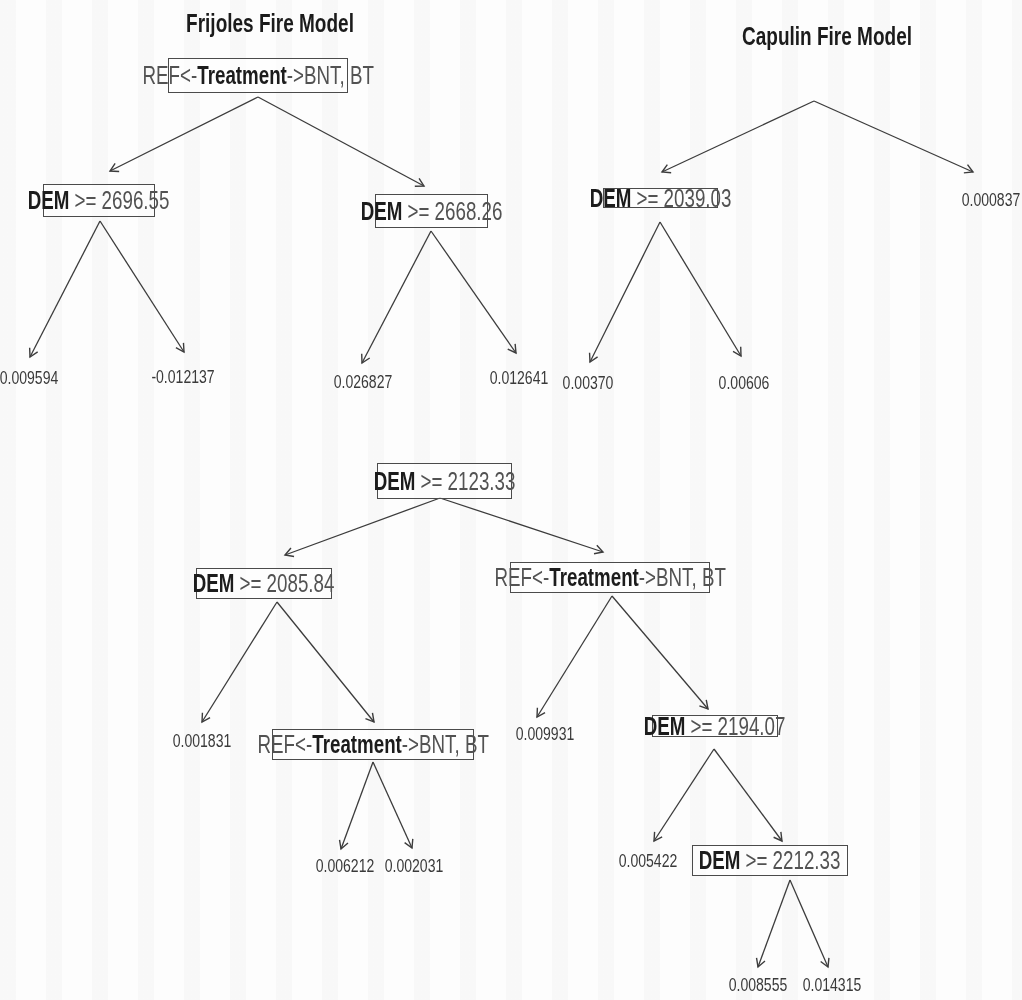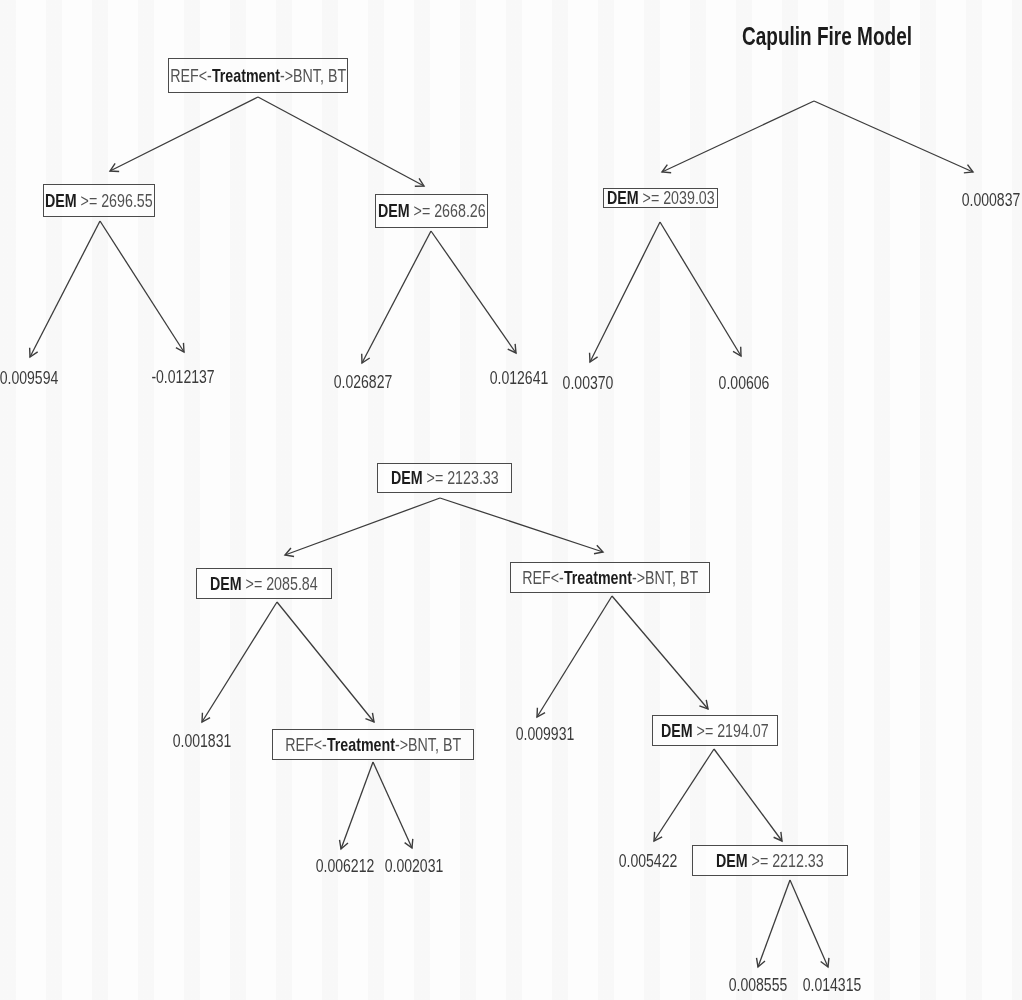--- a/index.html
+++ b/index.html
@@ -14,21 +14,21 @@
   .arrows { position:absolute; left:0; top:0; width:1022px; height:1000px; }
   .arrows line { stroke:#3c3c3c; stroke-width:1.3; }
   .title {
     position:absolute; transform:translate(-50%,-50%);
     white-space:nowrap; font-weight:bold; font-size:25px; color:#1b1b1b;
   }
   .title .t { display:inline-block; transform:scaleX(0.76); }
   .node {
     position:absolute; border:1.6px solid #4b4b4b; background:rgba(255,255,255,0.55);
     display:flex; align-items:center; justify-content:center;
-    white-space:nowrap; font-size:19px; color:#525252;
+    white-space:nowrap; font-size:25px; color:#525252;
   }
   .node .t { display:inline-block; transform:scaleX(0.75); }
   .node b { color:#1c1c1c; font-weight:bold; }
   .leaf {
     position:absolute; transform:translate(-50%,-50%);
     white-space:nowrap; font-size:18px; color:#3a3a3a;
   }
   .leaf .t { display:inline-block; transform:scaleX(0.78); }
 </style>
 </head>
@@ -62,20 +62,21 @@
     <line x1="373" y1="762" x2="341" y2="849" marker-end="url(#ah)"></line>
     <line x1="373" y1="762" x2="412" y2="848" marker-end="url(#ah)"></line>
     <line x1="612" y1="596" x2="537" y2="717" marker-end="url(#ah)"></line>
     <line x1="612" y1="596" x2="708" y2="709" marker-end="url(#ah)"></line>
     <line x1="714" y1="749" x2="654" y2="841" marker-end="url(#ah)"></line>
     <line x1="714" y1="749" x2="782" y2="841" marker-end="url(#ah)"></line>
     <line x1="790" y1="880" x2="758" y2="967" marker-end="url(#ah)"></line>
     <line x1="790" y1="880" x2="828" y2="967" marker-end="url(#ah)"></line>
   </svg>
 
+  <div class="title" style="left:270px; top:23px"><span class="t">Frijoles Fire Model</span></div>
 
   <div class="node" style="left:168px; top:58px; width:180px; height:35px">
     <span class="t"><span>REF&lt;-</span><b>Treatment</b><span>-&gt;BNT, BT</span></span>
   </div>
   <div class="node" style="left:43px; top:184px; width:112px; height:33px">
     <span class="t"><b>DEM</b><span> &gt;= 2696.55</span></span>
   </div>
   <div class="node" style="left:375px; top:194px; width:113px; height:34px">
     <span class="t"><b>DEM</b><span> &gt;= 2668.26</span></span>
   </div>
@@ -87,33 +88,33 @@
   <div class="title" style="left:827px; top:36px"><span class="t">Capulin Fire Model</span></div>
 
   <div class="node" style="left:603px; top:188px; width:115px; height:20px">
     <span class="t"><b>DEM</b><span> &gt;= 2039.03</span></span>
   </div>
   <div class="leaf" style="left:991px; top:200px"><span class="t">0.000837</span></div>
   <div class="leaf" style="left:588px; top:383px"><span class="t">0.00370</span></div>
   <div class="leaf" style="left:744px; top:383px"><span class="t">0.00606</span></div>
 
 
-  <div class="node" style="left:377px; top:463px; width:135px; height:30px">
+  <div class="node" style="left:377px; top:463px; width:135px; height:36px">
     <span class="t"><b>DEM</b><span> &gt;= 2123.33</span></span>
   </div>
   <div class="node" style="left:196px; top:568px; width:136px; height:31px">
     <span class="t"><b>DEM</b><span> &gt;= 2085.84</span></span>
   </div>
   <div class="node" style="left:510px; top:562px; width:200px; height:31px">
     <span class="t"><span>REF&lt;-</span><b>Treatment</b><span>-&gt;BNT, BT</span></span>
   </div>
   <div class="node" style="left:272px; top:729px; width:202px; height:31px">
     <span class="t"><span>REF&lt;-</span><b>Treatment</b><span>-&gt;BNT, BT</span></span>
   </div>
-  <div class="node" style="left:652px; top:715px; width:126px; height:31px">
+  <div class="node" style="left:652px; top:715px; width:126px; height:22px">
     <span class="t"><b>DEM</b><span> &gt;= 2194.07</span></span>
   </div>
   <div class="node" style="left:692px; top:845px; width:156px; height:31px">
     <span class="t"><b>DEM</b><span> &gt;= 2212.33</span></span>
   </div>
   <div class="leaf" style="left:202px; top:741px"><span class="t">0.001831</span></div>
   <div class="leaf" style="left:345px; top:866px"><span class="t">0.006212</span></div>
   <div class="leaf" style="left:414px; top:866px"><span class="t">0.002031</span></div>
   <div class="leaf" style="left:545px; top:734px"><span class="t">0.009931</span></div>
   <div class="leaf" style="left:648px; top:861px"><span class="t">0.005422</span></div>

